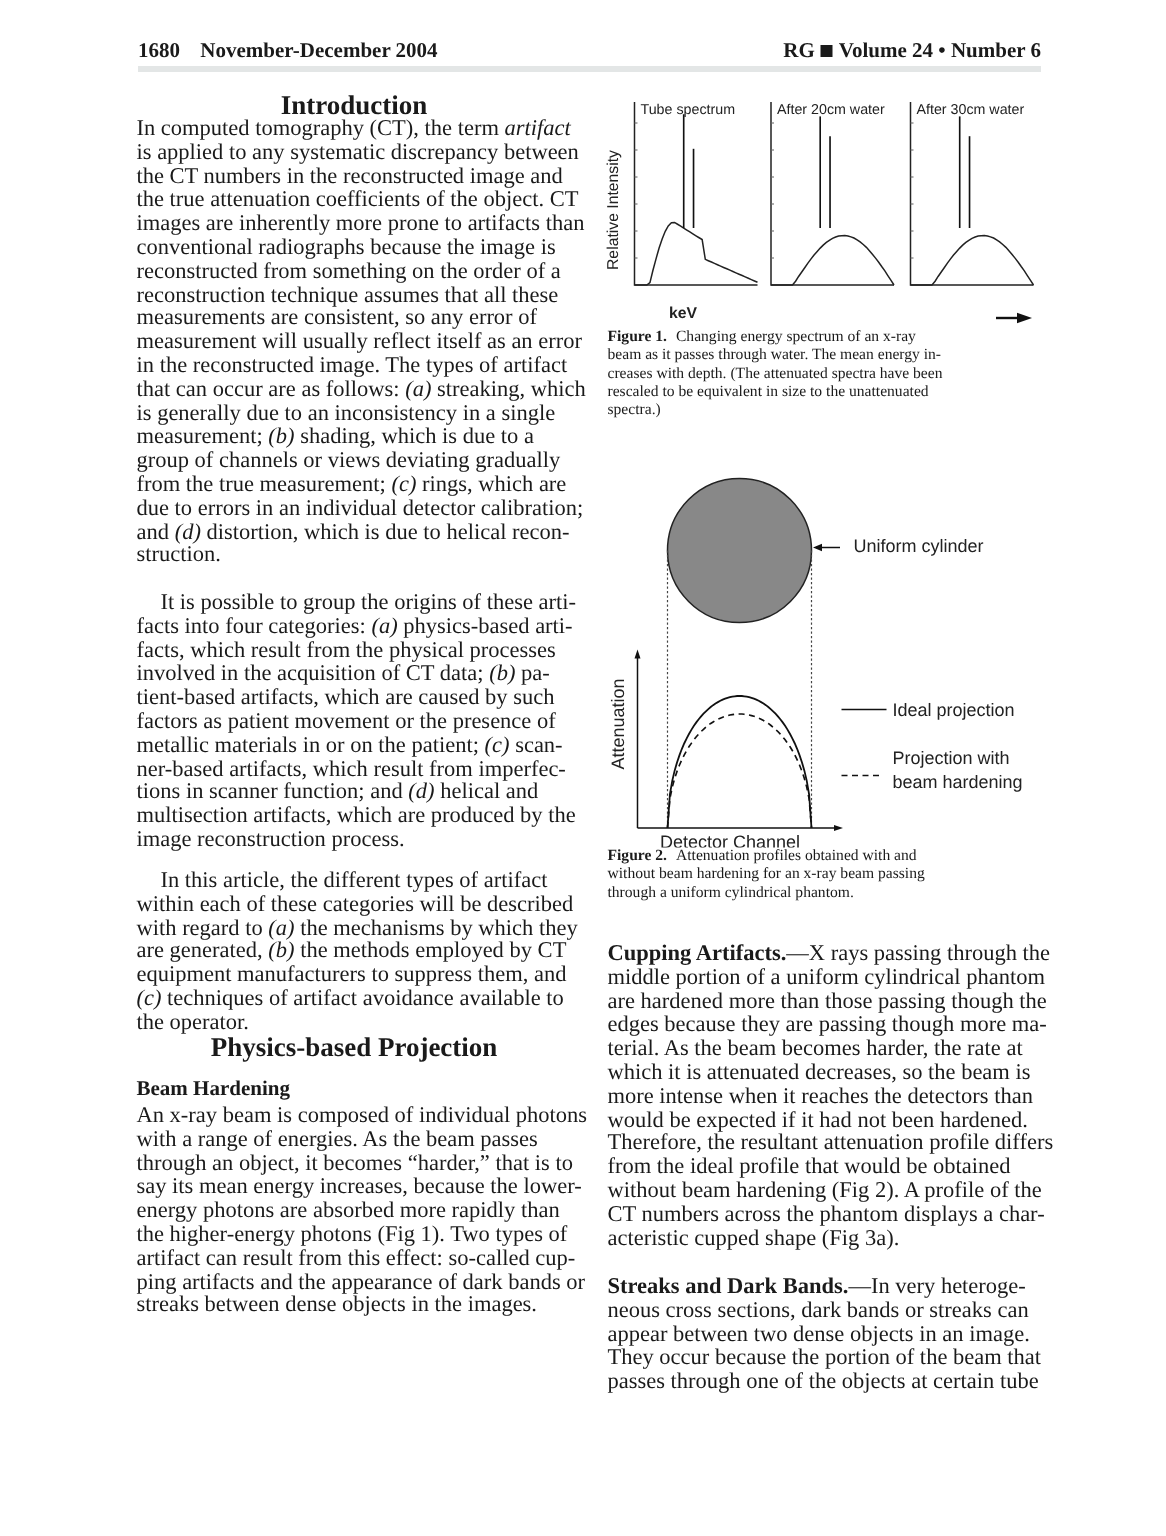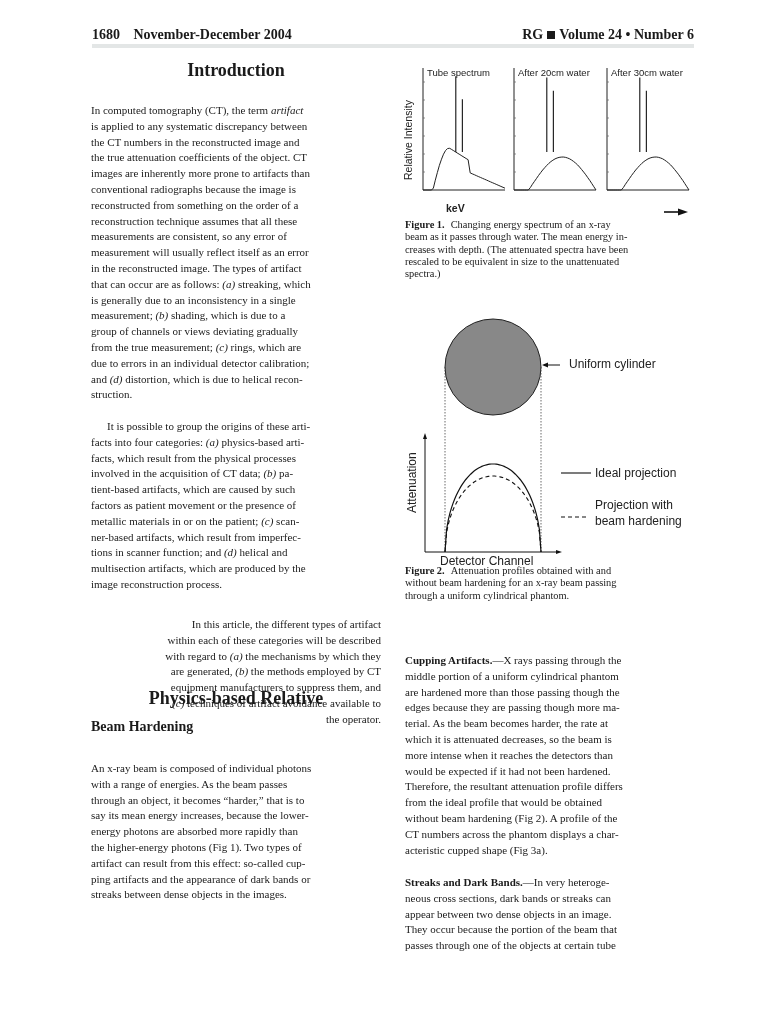--- a/index.html
+++ b/index.html
@@ -6,21 +6,21 @@
   body { width:777px; height:1024px; position:relative; overflow:hidden;
          font-family:"Liberation Serif","DejaVu Serif",serif; color:#1a1a1a; }
   .header { position:absolute; left:92px; top:27px; width:602px; height:14px;
             font-weight:bold; font-size:14px; }
   .header .left { position:absolute; left:0; top:0; }
   .header .left .pg { margin-right:10px; }
   .header .right { position:absolute; right:0; top:0; }
   .header .sq { display:inline-block; width:8px; height:8px; background:#1a1a1a; margin:0 4px; vertical-align:0px; }
   .rule { position:absolute; left:92px; top:44px; width:602px; height:4px; background:#e3e6e6; }
 
-  .col { position:absolute; font-size:11px; line-height:15.8px;margin-top:24px; }
+  .col { position:absolute; font-size:15px; line-height:15.8px; }
   .ln { white-space:nowrap; display:block; }
   .left-col { left:91px; top:78px; width:290px; }
   .h1 { font-weight:bold; font-size:18px; text-align:center; position:absolute; }
   .h2 { font-weight:bold; font-size:14px; position:absolute; }
   i { font-style:italic; }
   .bi { font-weight:bold; }
 
   .caption { position:absolute; font-size:10.4px; line-height:12.3px; }
   .caption b { font-weight:bold; margin-right:6px; }
 
@@ -68,31 +68,31 @@
     <span class="ln">facts, which result from the physical processes</span>
     <span class="ln">involved in the acquisition of CT data; <i>(b)</i> pa-</span>
     <span class="ln">tient-based artifacts, which are caused by such</span>
     <span class="ln">factors as patient movement or the presence of</span>
     <span class="ln">metallic materials in or on the patient; <i>(c)</i> scan-</span>
     <span class="ln">ner-based artifacts, which result from imperfec-</span>
     <span class="ln">tions in scanner function; and <i>(d)</i> helical and</span>
     <span class="ln">multisection artifacts, which are produced by the</span>
     <span class="ln">image reconstruction process.</span>
   </div>
-<div class="col left-col" id="para3" style="top:593px;text-align:right;">
+<div class="col left-col" id="para3" style="top:580px;">
     <span class="ln" style="padding-left: 16px;">In this article, the different types of artifact</span>
     <span class="ln">within each of these categories will be described</span>
     <span class="ln">with regard to <i>(a)</i> the mechanisms by which they</span>
     <span class="ln">are generated, <i>(b)</i> the methods employed by CT</span>
     <span class="ln">equipment manufacturers to suppress them, and</span>
     <span class="ln"><i>(c)</i> techniques of artifact avoidance available to</span>
     <span class="ln">the operator.</span>
   </div>
 
-<div class="h1" style="left:91px; top:688px; width:290px;">Physics-based Relative</div>
+<div class="h1" style="left:91px; top:688px; width:290px;">Physics-based Projection</div>
 <div class="h2" style="left:91px; top:719px;">Beam Hardening</div>
 <div class="col left-col" id="beam" style="top:737px;">
     <span class="ln">An x-ray beam is composed of individual photons</span>
     <span class="ln">with a range of energies. As the beam passes</span>
     <span class="ln">through an object, it becomes “harder,” that is to</span>
     <span class="ln">say its mean energy increases, because the lower-</span>
     <span class="ln">energy photons are absorbed more rapidly than</span>
     <span class="ln">the higher-energy photons (Fig 1). Two types of</span>
     <span class="ln">artifact can result from this effect: so-called cup-</span>
     <span class="ln">ping artifacts and the appearance of dark bands or</span>

